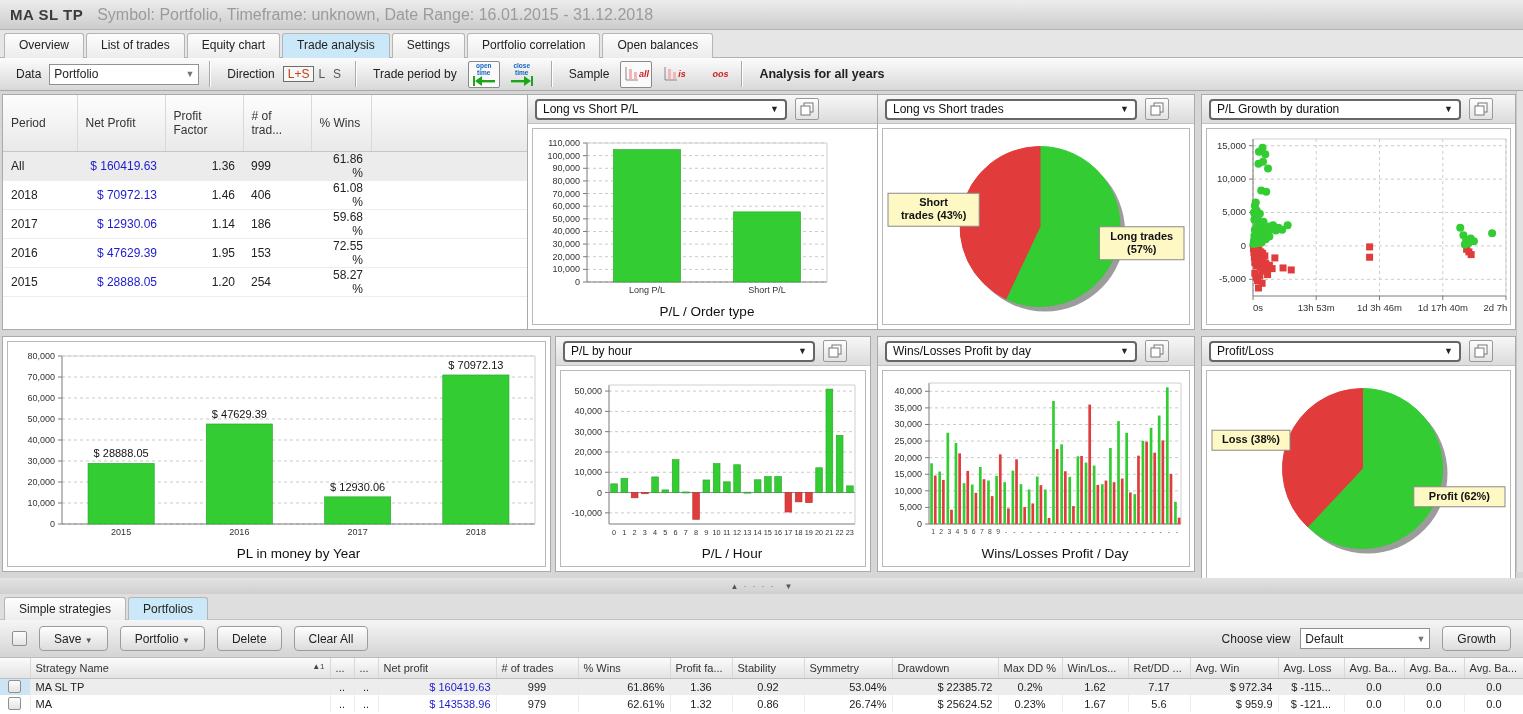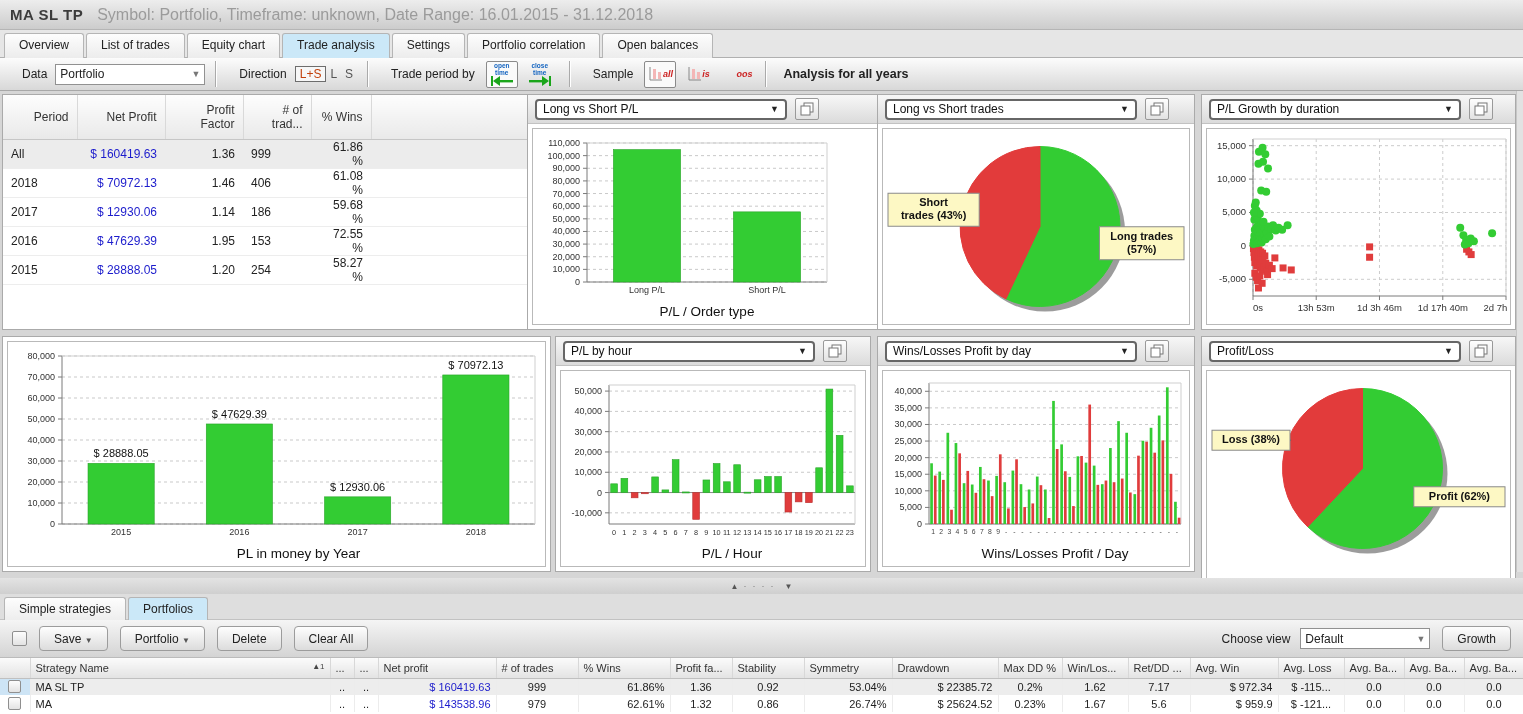--- a/index.html
+++ b/index.html
@@ -18,21 +18,21 @@
     background:#e6e6e6; border-bottom:1px solid #b0b0b0; padding:3px 4px 0 4px; }
   .tab { display:inline-block; height:25px; line-height:23px; padding:0 14px; margin-right:2px;
     background:linear-gradient(#fdfdfd,#ececec); border:1px solid #b5b5b5; border-bottom:none;
     border-radius:3px 3px 0 0; font-size:12px; color:#222; cursor:default; }
   .tab.active { background:#cbe8f8; }
 
   
   #toolbar { position:absolute; left:0; top:58px; width:1523px; height:33px;
     background:linear-gradient(#fcfcfc,#d8d8d8); border-bottom:1px solid #a8a8a8;
     display:flex; align-items:center; padding:0 10px; }
-  .tb-label { margin:0 8px 0 12px; color:#222; }
+  .tb-label { margin:0 8px 0 6px; color:#222; }
   .tb-sep { width:2px; height:26px; margin:0 10px;
     border-left:1px solid #aaa; border-right:1px solid #fff; }
   .combo-flat { width:150px; height:21px; background:#fff; border:1px solid #919191;
     display:flex; align-items:center; padding:0 4px; }
   .combo-flat .txt { flex:1; font-size:12px; }
   .combo-flat .arr { color:#777; font-size:9px; }
   .dir-btn { min-width:34px; height:22px; line-height:20px; text-align:center; color:#555;
     font-size:12px; padding:0 4px; }
   .dir-btn.sel { border:1px solid #6d6d6d; background:#f7f7f7; color:#c2410c; }
   .tbtn { width:32px; height:27px; margin:0 3px; display:flex; flex-direction:column;
@@ -52,23 +52,23 @@
   .combo .combo-text { flex:1; font-size:12px; color:#111; white-space:nowrap; overflow:hidden; }
   .combo .combo-arrow { font-size:9px; color:#222; }
   .copy-btn { width:24px; height:22px; margin-left:8px; background:linear-gradient(#fefefe,#e2e2e2);
     border:1px solid #999; border-radius:2px; display:flex; align-items:center; justify-content:center; }
   .chart-body { position:absolute; left:4px; right:4px; bottom:4px; top:33px;
     border:1px solid #b9b9b9; background:#fff; overflow:hidden; }
   .chart-body.nohead { top:4px; }
 
   
   #period-table { width:100%; border-collapse:collapse; table-layout:fixed; }
-  #period-table th { height:24px; font-weight:normal; font-size:12px; text-align:right;
+  #period-table th { height:24px; font-weight:normal; font-size:12px; text-align:left;
     background:linear-gradient(#fdfdfd,#e9e9e9); border-bottom:1px solid #c6c6c6;
-    border-right:1px solid #d9d9d9; padding:8px 8px; color:#333; }
+    border-right:1px solid #d9d9d9; padding:14px 8px; color:#333; }
   #period-table td { height:27px; font-size:12px; padding:0 8px; border-bottom:1px solid #ededed; }
   #period-table tr.sel td { background:#ececec; }
   .al-r { text-align:right; } .al-l { text-align:left; } .al-c { text-align:center; }
   .money { color:#1c1ccc; }
   .mini-scroll { position:absolute; right:1px; top:26px; bottom:2px; width:9px;
     background:#f0f0f0; border-left:1px solid #dcdcdc; }
   .mini-scroll .thumb { position:absolute; left:1px; top:1px; width:7px; height:40px;
     background:#d2d2d2; border-radius:3px; }
 
   

